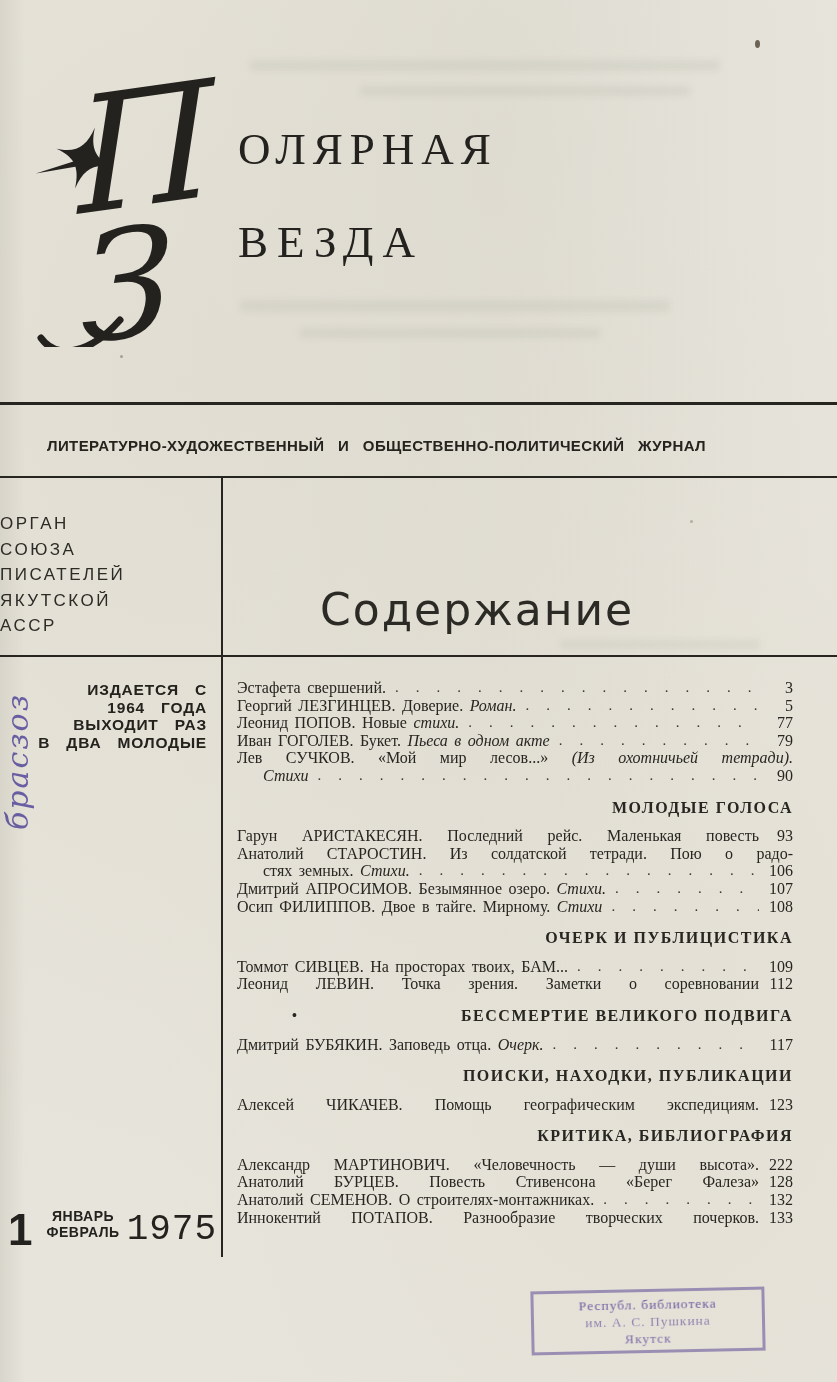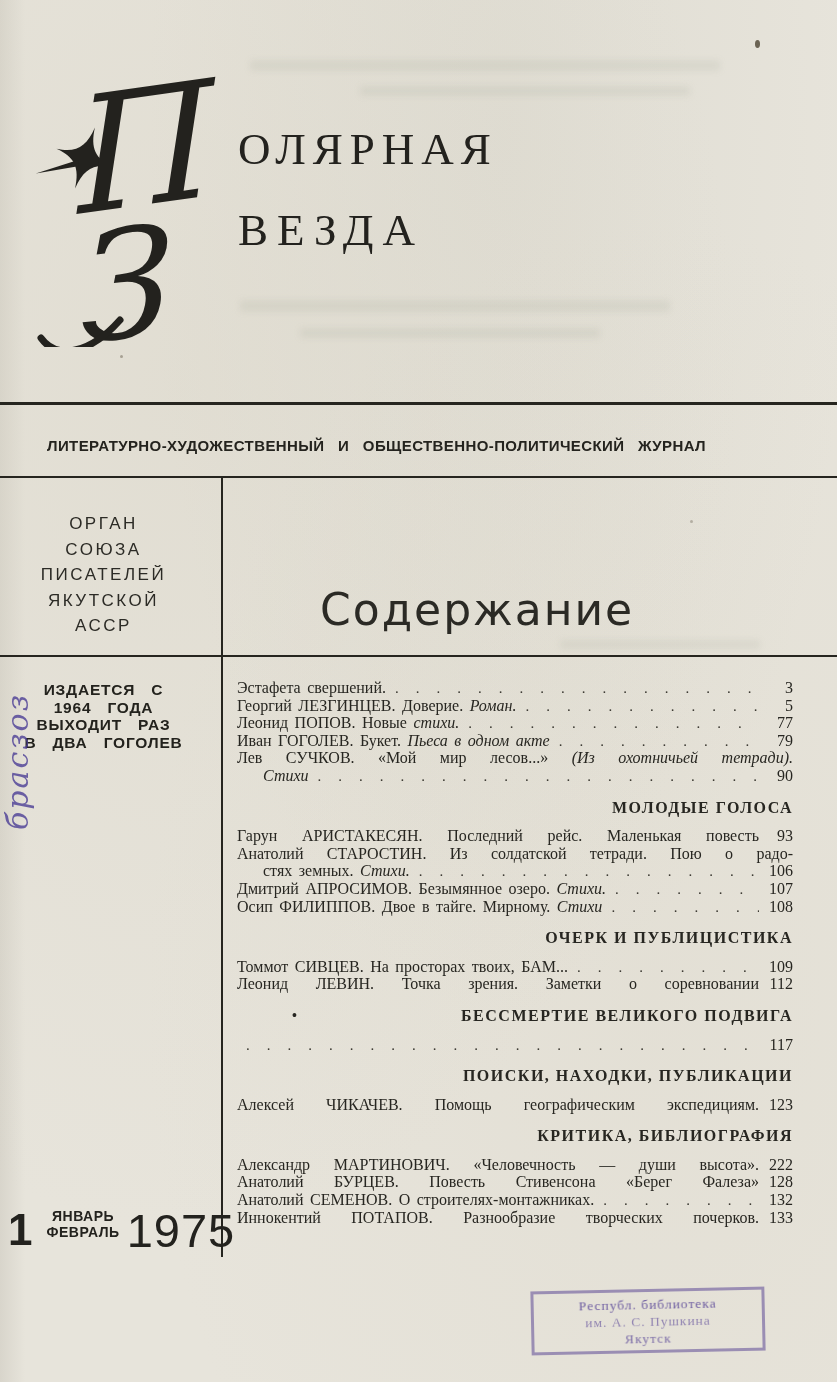--- a/index.html
+++ b/index.html
@@ -16,52 +16,52 @@
   
   .rule{position:absolute;left:0;width:837px;background:#26251f;}
   #rule-top{top:402px;height:3px}
   #rule-mid{top:476px;height:2px}
   #rule-low{top:655px;height:2px}
   #vline{position:absolute;left:221px;top:476px;width:2px;height:781px;background:#26251f}
   
   #logo{position:absolute;left:35px;top:62px;width:215px;height:285px}
   .mast-word{position:absolute;font-family:Liberation Serif, serif;color:#23221e;font-size:45px;line-height:1}
   #mast-top{left:238px;top:127px;letter-spacing:7px}
-  #mast-bottom{left:238px;top:208px;letter-spacing:9px}
+  #mast-bottom{left:238px;top:220px;letter-spacing:9px}
   #subtitle{
     position:absolute;left:47px;top:437px;width:720px;
     font-family:"Liberation Sans",sans-serif;font-weight:bold;font-size:15px;
     letter-spacing:.4px;word-spacing:9px;color:#24231e;white-space:nowrap;
   }
   
-  .organ{position:absolute;left:0;top:511px;width:207px;text-align:center;
+  .organ{position:absolute;left:0;top:511px;width:207px;text-align:left;
     font-family:"Liberation Sans",sans-serif;font-size:17px;letter-spacing:2.5px;
     line-height:25.5px;color:#2c2b26}
   .organ span{display:block}
-  .izd{position:absolute;left:0;top:681px;width:207px;text-align:center;
+  .izd{position:absolute;left:0;top:681px;width:207px;text-align:right;
     font-family:"Liberation Sans",sans-serif;font-weight:bold;font-size:15.5px;
     letter-spacing:.8px;word-spacing:11px;line-height:17.5px;color:#23221d}
   .izd span{display:block}
   .issue{position:absolute;left:8px;top:1202px;width:204px;height:56px;
     display:flex;align-items:center;color:#23221e}
   .issue-no{font-family:"Liberation Sans",sans-serif;font-weight:bold;font-size:44px;line-height:1}
   .issue-months{margin:0 7px 12px 14px;text-align:center;
     font-family:"Liberation Sans",sans-serif;font-weight:bold;font-size:14px;
     letter-spacing:.5px;line-height:16px}
   .issue-months span{display:block}
-  .issue-year{font-family:Liberation Sans, sans-serif;font-size:47px;line-height:1;letter-spacing:1px}
+  .issue-year{font-family:Liberation Mono, monospace;font-size:36px;line-height:1;letter-spacing:1px}
   
   #toc-title{position:absolute;left:320px;top:584px;
     font-family:"DejaVu Sans",sans-serif;font-size:44px;letter-spacing:2px;color:#2b2a25}
   #toc{position:absolute;left:237px;top:679px;width:556px;font-size:16px;line-height:1.1;color:#272621}
   .toc-head{position:relative;text-align:right;font-weight:bold;font-size:16px;
     letter-spacing:1.5px;margin:14px 0 11px}
   .toc-head .bullet{position:absolute;left:55px;top:1px;font-size:14px}
   .toc-entry{margin:0}
-  .toc-line{display:flex;align-items:flex-end;min-height:17.6px;word-spacing:2.5px}
+  .toc-line{display:flex;align-items:flex-start;min-height:17.6px;word-spacing:2.5px}
   .toc-line.ind{padding-left:26px}
   .tt{white-space:normal}
   .tt.fill{flex:1;text-align:justify;text-align-last:justify}
   .it{font-style:italic}
   .lead{flex:1;overflow:hidden;white-space:nowrap;letter-spacing:17px;
     color:#3a3831;padding:0 4px 0 9px;font-size:15px}
   .pg{min-width:32px;text-align:right;margin-left:2px}
   
   .hand{position:absolute;left:0;top:610px;width:32px;height:220px;
     writing-mode:vertical-rl;transform:rotate(180deg);
@@ -114,21 +114,21 @@
     <span>ОРГАН</span>
     <span>СОЮЗА</span>
     <span>ПИСАТЕЛЕЙ</span>
     <span>ЯКУТСКОЙ</span>
     <span>АССР</span>
   </div>
   <div class="izd">
     <span>ИЗДАЕТСЯ С</span>
     <span>1964 ГОДА</span>
     <span>ВЫХОДИТ РАЗ</span>
-    <span>В ДВА ГОГОЛЕВ</span>
+    <span>В ДВА МОЛОДЫЕ</span>
   </div>
   <div class="issue">
     <span class="issue-no">1</span>
     <span class="issue-months">
       <span>ЯНВАРЬ</span>
       <span>ФЕВРАЛЬ</span>
     </span>
     <span class="issue-year">1975</span>
   </div>
 
@@ -213,20 +213,21 @@
       </div>
       <div class="toc-entry">
         <div class="toc-line">
           <span class="tt fill"><span>Леонид ЛЕВИН. Точка зрения. Заметки о соревновании</span></span>
           <span class="pg">112</span>
         </div>
       </div>
       <div class="toc-head"><span class="bullet">•</span><span>БЕССМЕРТИЕ ВЕЛИКОГО ПОДВИГА</span></div>
       <div class="toc-entry">
         <div class="toc-line">
+          <span class="tt"><span>Дмитрий БУБЯКИН. Заповедь отца. </span><span class="it">Очерк.</span></span>
           <span class="lead">..................................</span>
           <span class="pg">117</span>
         </div>
       </div>
       <div class="toc-head"><span>ПОИСКИ, НАХОДКИ, ПУБЛИКАЦИИ</span></div>
       <div class="toc-entry">
         <div class="toc-line">
           <span class="tt fill"><span>Алексей ЧИКАЧЕВ. Помощь географическим экспедициям.</span></span>
           <span class="pg">123</span>
         </div>

